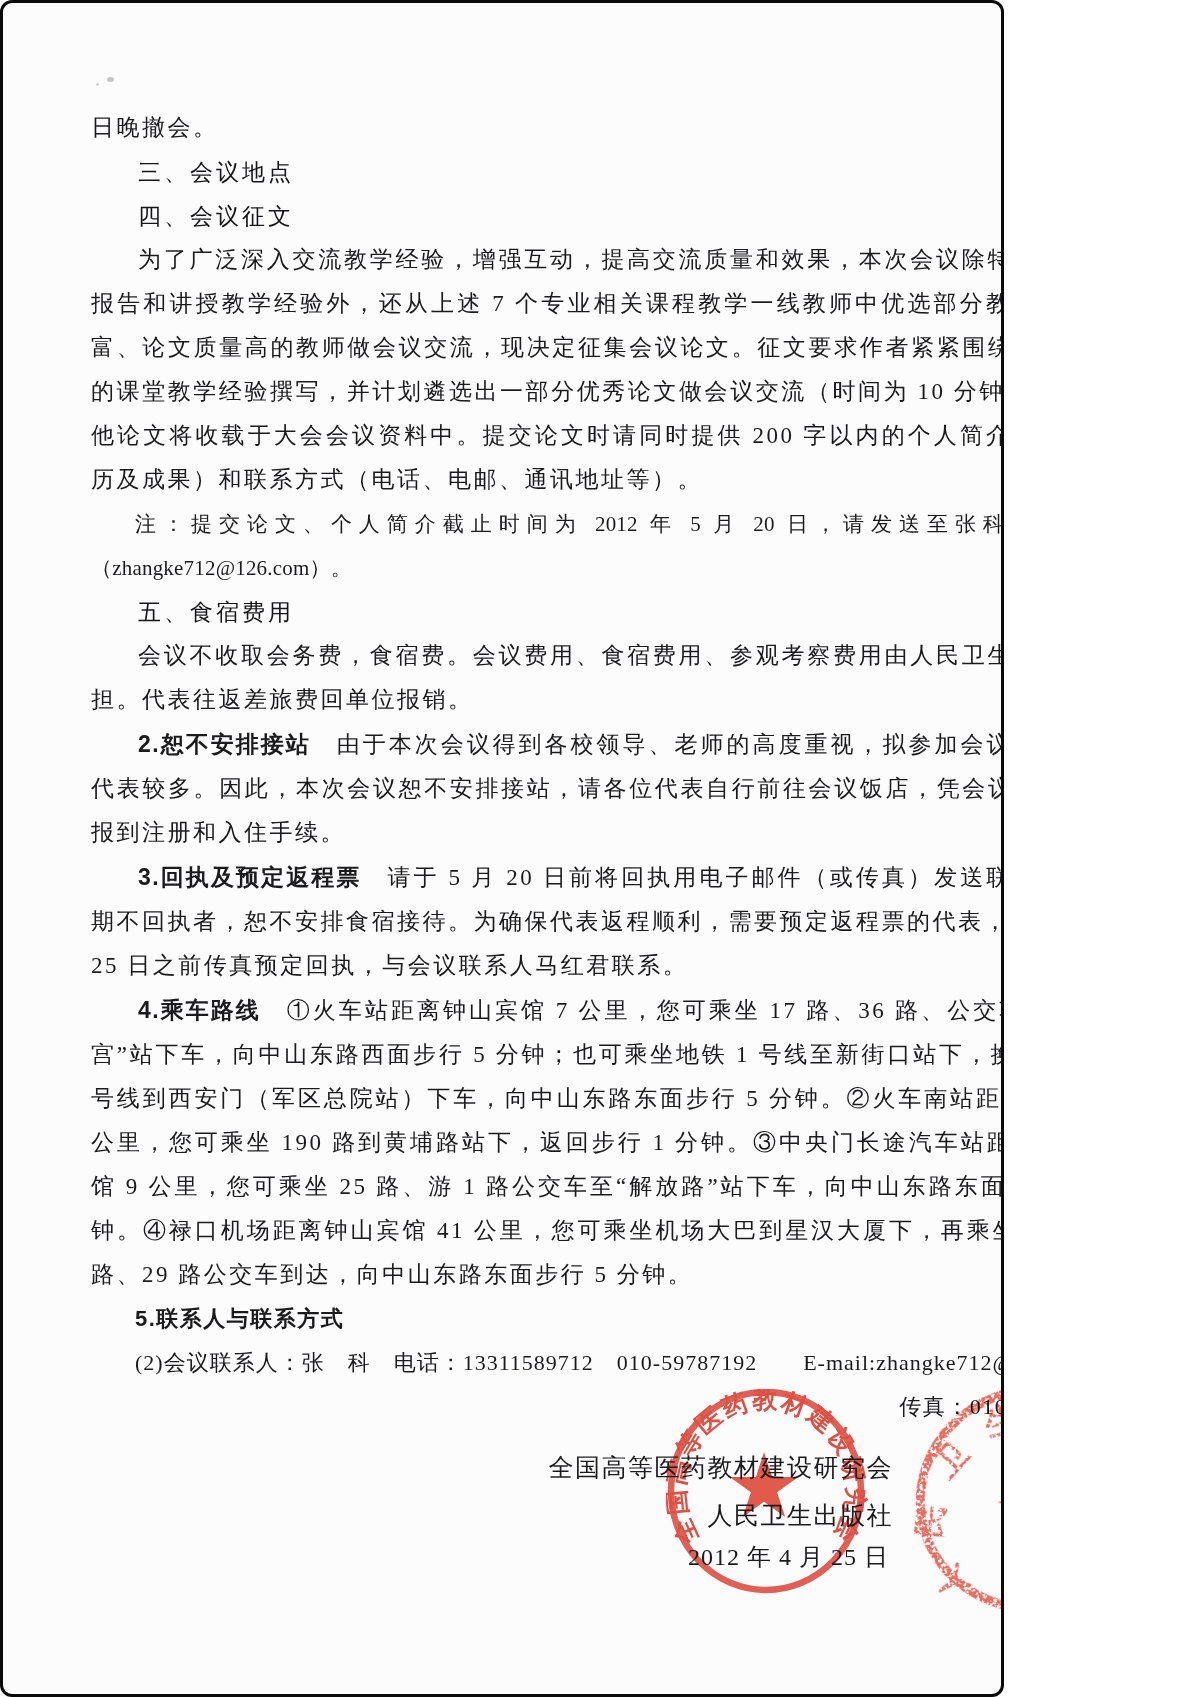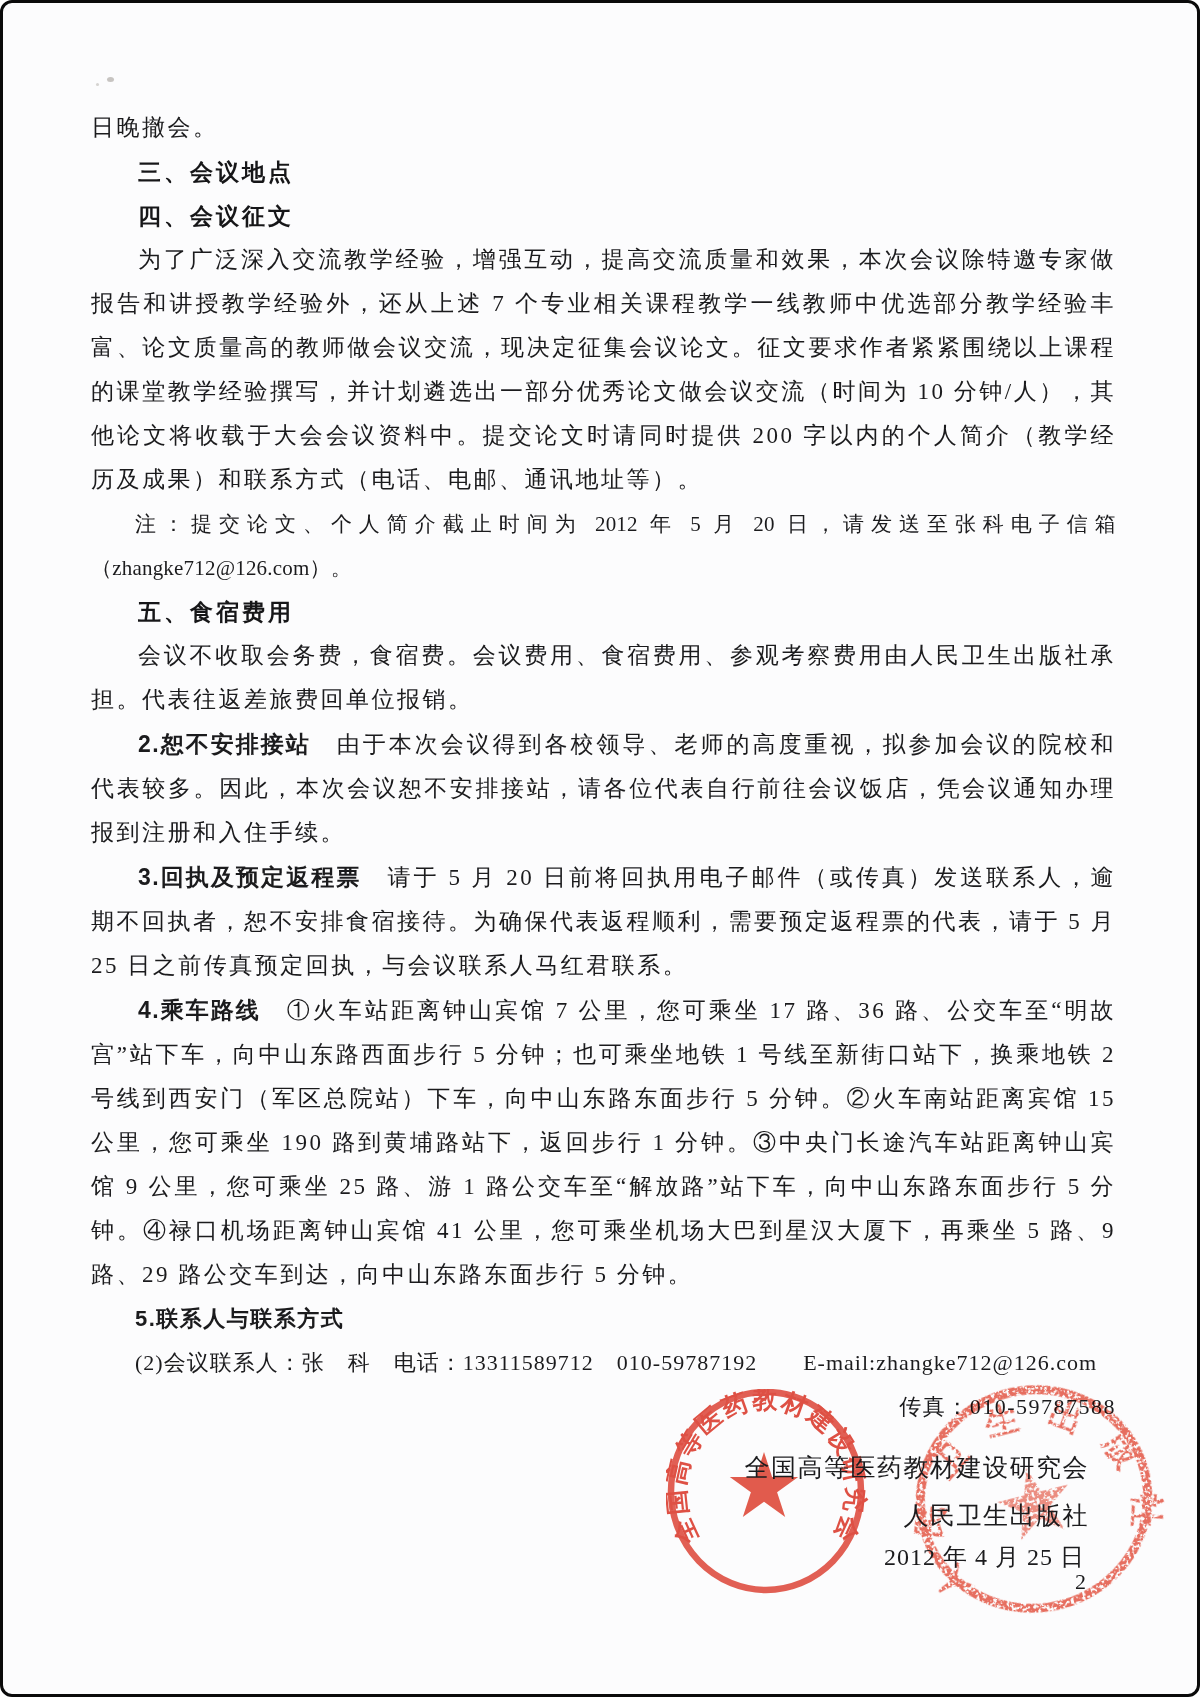--- a/index.html
+++ b/index.html
@@ -1,41 +1,41 @@
 <!DOCTYPE html>
 <html><head>
 <meta charset="utf-8">
 <style>
   * { margin:0; padding:0; box-sizing:border-box; }
   html,body { width:1200px; height:1697px; background:#ffffff; }
   body { font-family:"Liberation Serif","DejaVu Serif",serif; color:#1b1b1d; }
 
   .page {
-    position:relative; width:1200px; height:1697px;
+    position:relative; width:1004px; height:1697px;
     background:#fcfcfd;
     border:3px solid #0a0a0a; border-radius:12px;
     overflow:hidden;
   }
   
   .speck { position:absolute; left:104px; top:74px; width:7px; height:5px;
     background:#9a9690; border-radius:50%; opacity:.55; }
   .speck2 { position:absolute; left:93px; top:80px; width:3px; height:3px;
     background:#b0aca6; border-radius:50%; opacity:.5; }
 
   .content {
     position:absolute; left:88px; top:103px; width:1025px;
   }
   .line {
     font-size:23px; line-height:44px; letter-spacing:2.5px;
     text-align:justify; color:#1b1b1d;
   }
   .indent { text-indent:47px; }
   .heading {
     font-family:"Liberation Sans","DejaVu Sans",sans-serif;
-    font-weight:700; font-size:23px; line-height:44px;
+    font-weight:400; font-size:23px; line-height:44px;
     letter-spacing:3px; text-indent:47px; color:#161618;
   }
   .note-line {
     font-size:21px; line-height:44px; letter-spacing:0.2px;
     text-indent:44px; text-align:justify;
   }
   .bold-item {
     font-family:"Liberation Sans","DejaVu Sans",sans-serif;
     font-weight:700; font-size:22px; line-height:44px;
     letter-spacing:1.5px; text-indent:44px;

